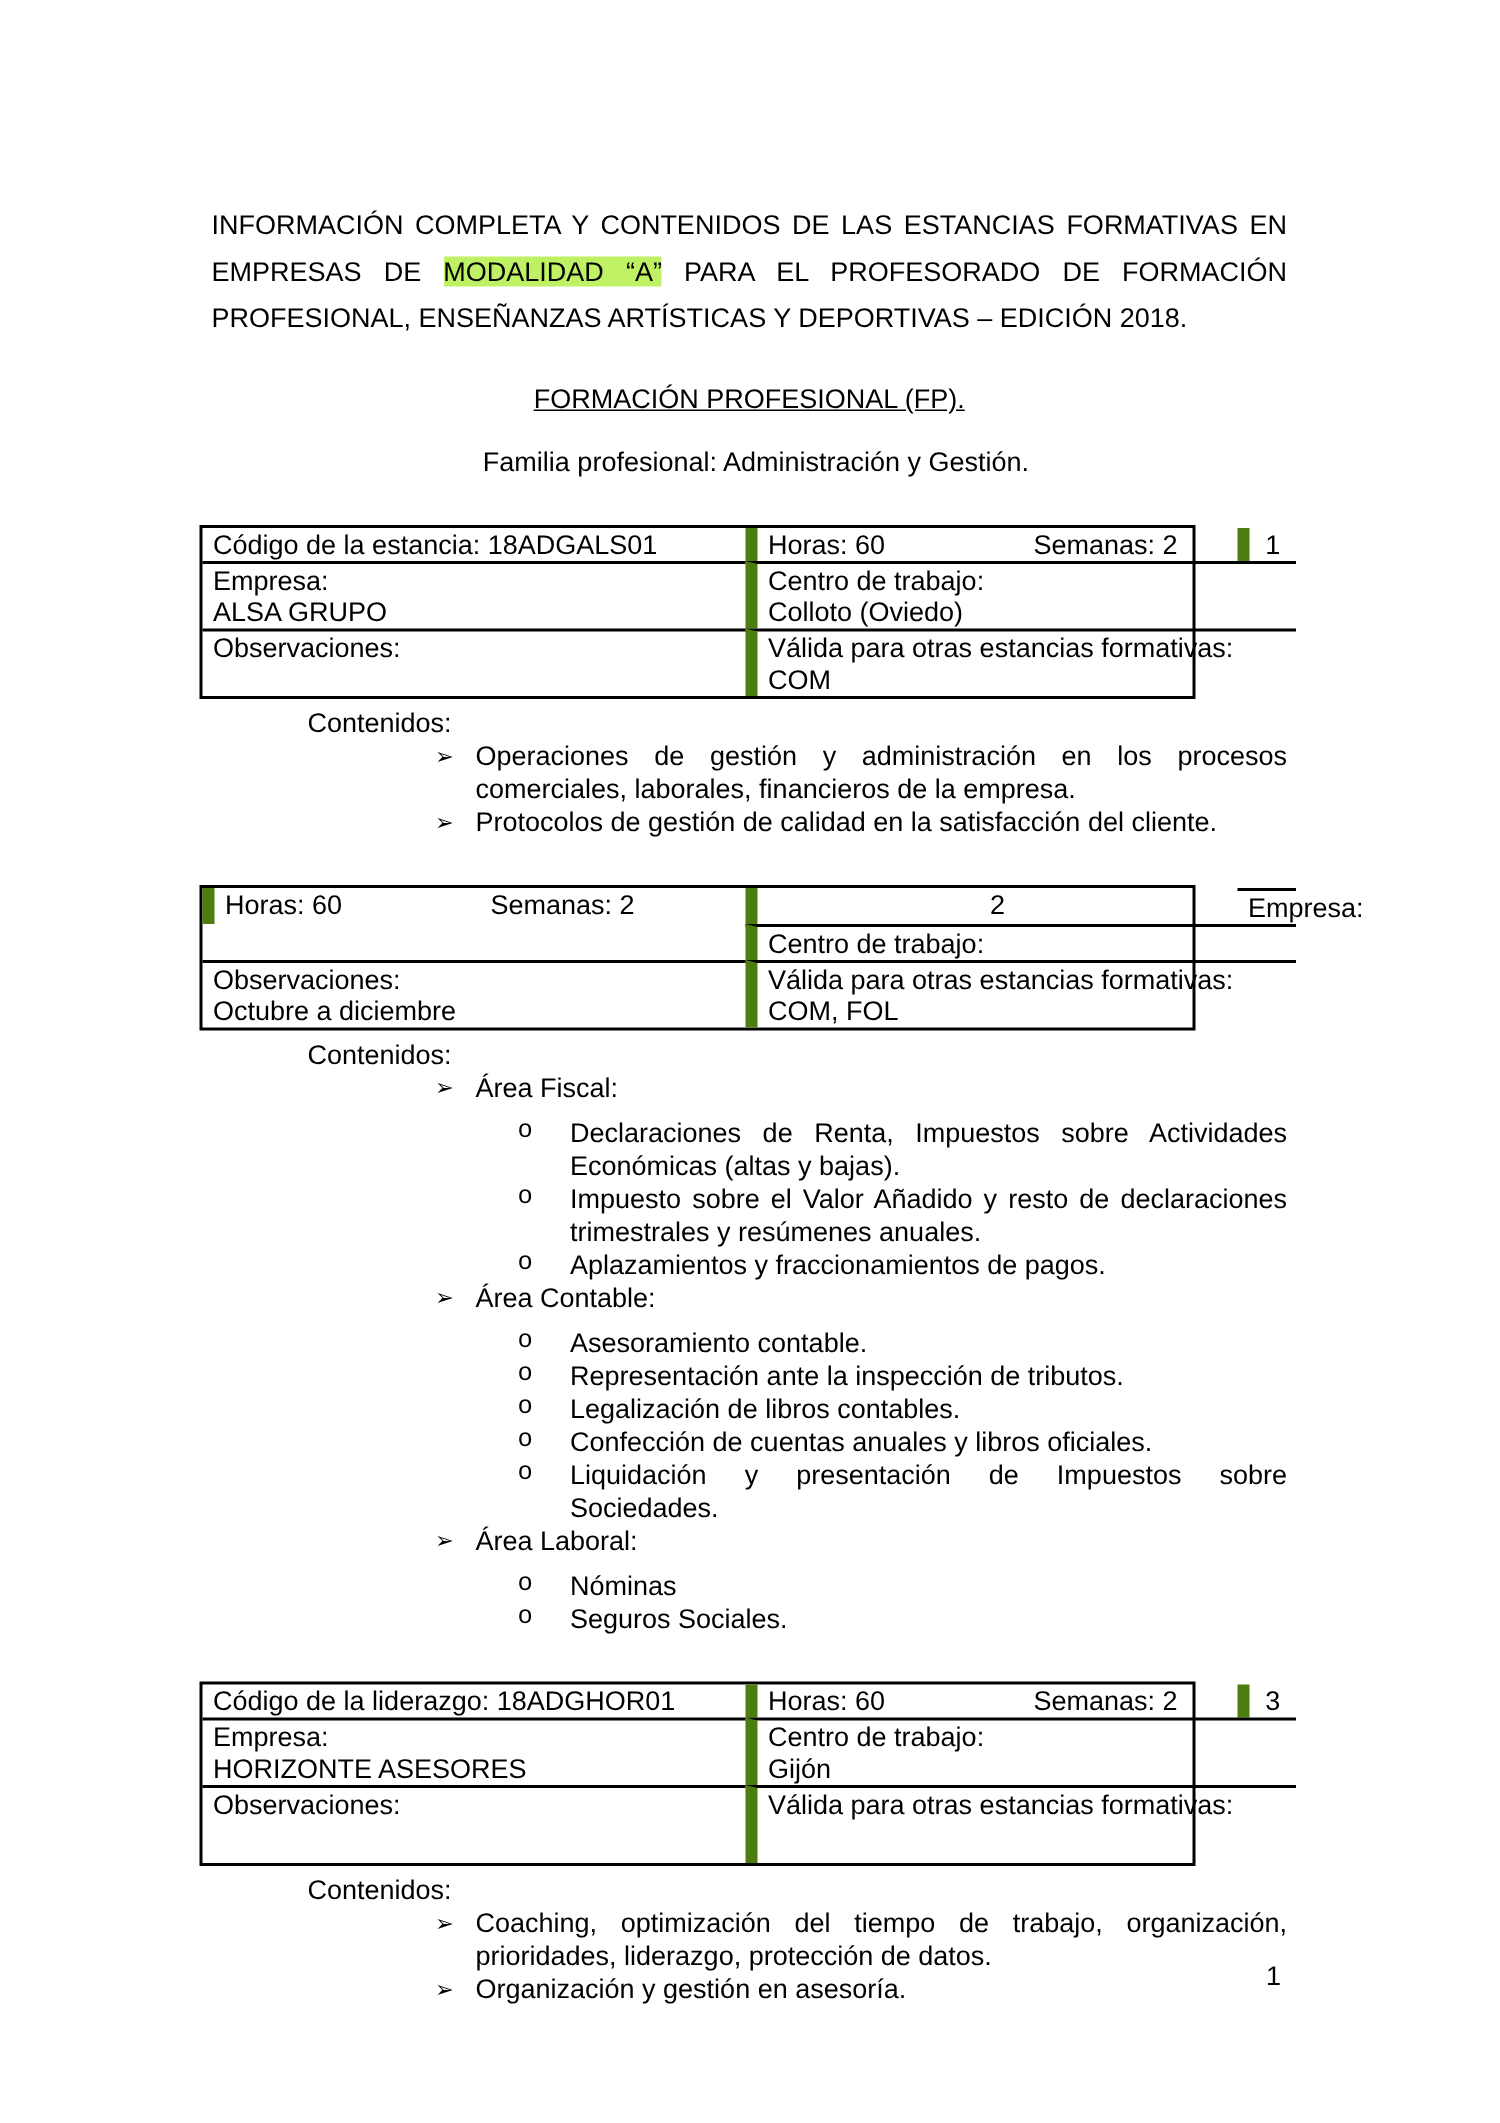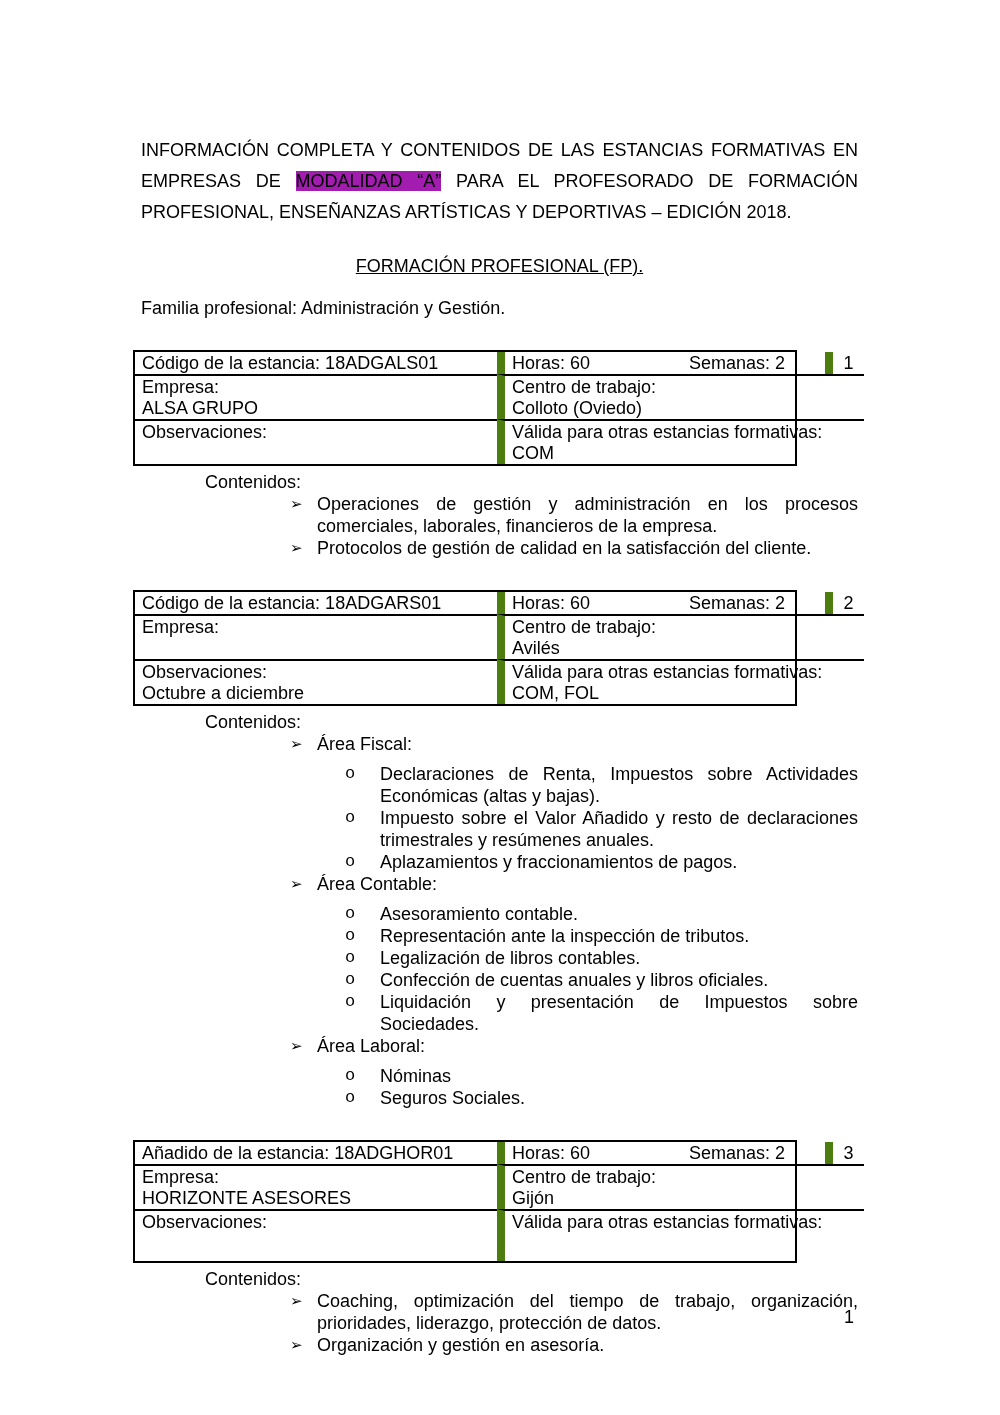--- a/index.html
+++ b/index.html
@@ -7,24 +7,24 @@
     position:relative;
     width:1000px;height:1415px;
     background:#ffffff;color:#000;
     font-family:"Liberation Sans","DejaVu Sans",sans-serif;
     font-size:18px;
     box-sizing:border-box;
     padding:135px 133px 0 133px;
     overflow:hidden;
   }
   .title{width:717px;margin:0 0 27px 8px;text-align:justify;line-height:31px;}
-  .hl{background:#a21caf;}
+  .hl{background:#bef264;}
   .sheading{width:717px;margin:0 0 20px 8px;text-align:center;line-height:22px;}
   .sheading .u{text-decoration:underline;text-align:right;}
-  .family{margin:0 0 0 8px;line-height:22px;}
+  .family{margin:0 0 0 8px;line-height:22px;text-align:center;}
 
   
   .tbl{
     width:664px;margin-top:31px;
     display:grid;grid-template-columns:362px 328px 39px;
     border:2px solid #000;box-sizing:border-box;line-height:21px;
   }
   .cell{padding:1px 7px 0 7px;box-sizing:border-box;}
   .bl{border-left:8px solid #4d7c0f;}
   .bt{border-top:2px solid #000;}
@@ -92,29 +92,27 @@
         <div class="jtext">Operaciones de gestión y administración en los procesos comerciales, laborales, financieros de la empresa.</div>
       </div>
       <div class="li">
         <span class="mk1">➢</span>
         <div class="jtext">Protocolos de gestión de calidad en la satisfacción del cliente.</div>
       </div>
     </div>
   </div>
 
   <div class="tbl">
-    <div class="cell">Código de la estancia: 18ADGARS01</div>
     <div class="cell bl"><span class="hspan">Horas: 60</span><span>Semanas: 2</span></div>
     <div class="cell bl num">2</div>
     <div class="cell bt">
       <div>Empresa:</div>
     </div>
     <div class="cell bt bl span2">
       <div>Centro de trabajo:</div>
-      <div>Avilés</div>
     </div>
     <div class="cell bt">
       <div>Observaciones:</div>
       <div>Octubre a diciembre</div>
     </div>
     <div class="cell bt bl span2">
       <div>Válida para otras estancias formativas:</div>
       <div>COM, FOL</div>
     </div>
   </div>
@@ -181,21 +179,21 @@
         <div class="li">
           <span class="mk2">o</span>
           <div class="jtext">Seguros Sociales.</div>
         </div>
       </div>
 
     </div>
   </div>
 
   <div class="tbl">
-    <div class="cell">Añadido de la estancia: 18ADGHOR01</div>
+    <div class="cell">Código de la liderazgo: 18ADGHOR01</div>
     <div class="cell bl"><span class="hspan">Horas: 60</span><span>Semanas: 2</span></div>
     <div class="cell bl num">3</div>
     <div class="cell bt">
       <div>Empresa:</div>
       <div>HORIZONTE ASESORES</div>
     </div>
     <div class="cell bt bl span2">
       <div>Centro de trabajo:</div>
       <div>Gijón</div>
     </div>

